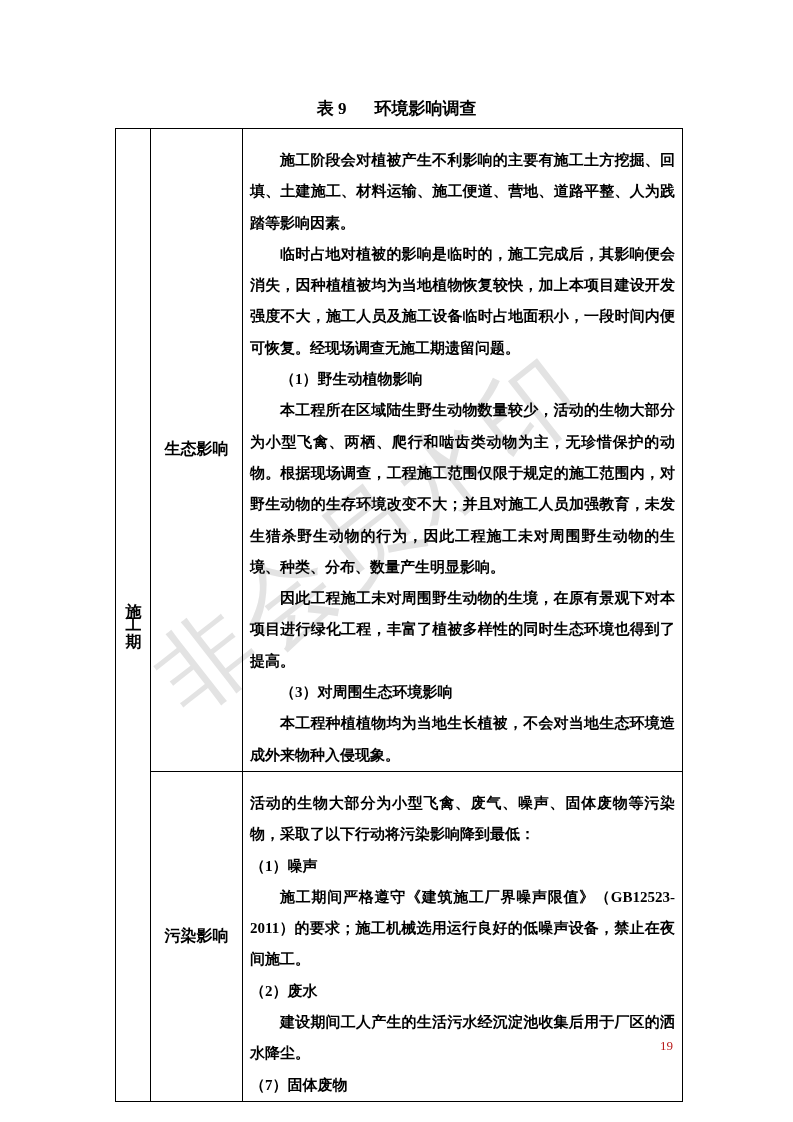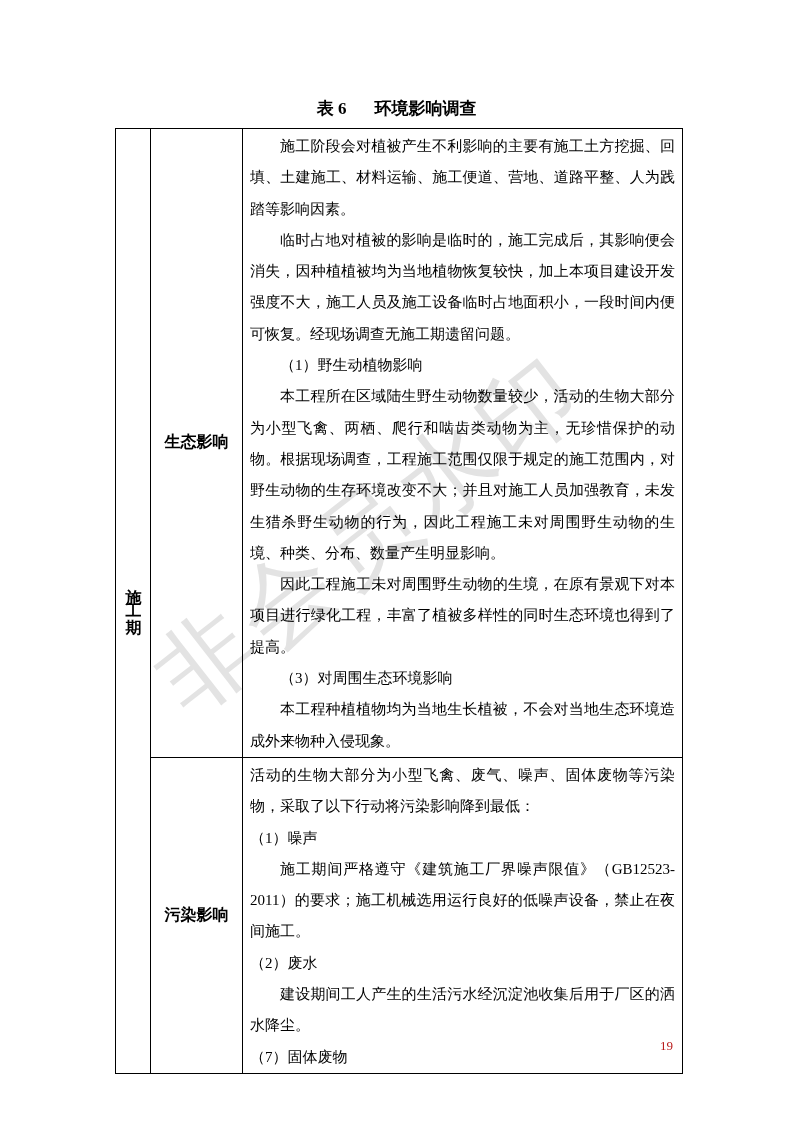--- a/index.html
+++ b/index.html
@@ -55,23 +55,24 @@
     border: 1.5px solid #000;
     vertical-align: middle;
     background: transparent;
   }
 
   td.col-phase { width: 35px; text-align: center; }
   td.col-category { width: 92px; text-align: center; font-weight: bold; font-size: 16px; }
   td.col-content {
     width: 440px;
     vertical-align: top;
-    padding: 2px 7px 0 7px;
+    padding: 16px 7px 0 7px;
     font-size: 15px;
     line-height: 31.3px;
+    font-weight: bold;
   }
 
   .vertical-text {
     display: inline-block;
     writing-mode: vertical-lr;
     text-orientation: upright;
     letter-spacing: 15px;
     font-weight: bold;
     font-size: 16px;
   }
@@ -92,21 +93,21 @@
   }
 </style>
 </head>
 <body>
 
 <div class="page">
 
   <div class="watermark">非会员水印</div>
 
   <div class="doc-title">
-    <span class="title-label">表 6</span><span class="title-text">环境影响调查</span>
+    <span class="title-label">表 9</span><span class="title-text">环境影响调查</span>
   </div>
 
   <table class="doc-table">
     <colgroup>
       <col style="width:35px">
       <col style="width:92px">
       <col style="width:440px">
     </colgroup>
     <tbody>
       <tr style="height:595px">

